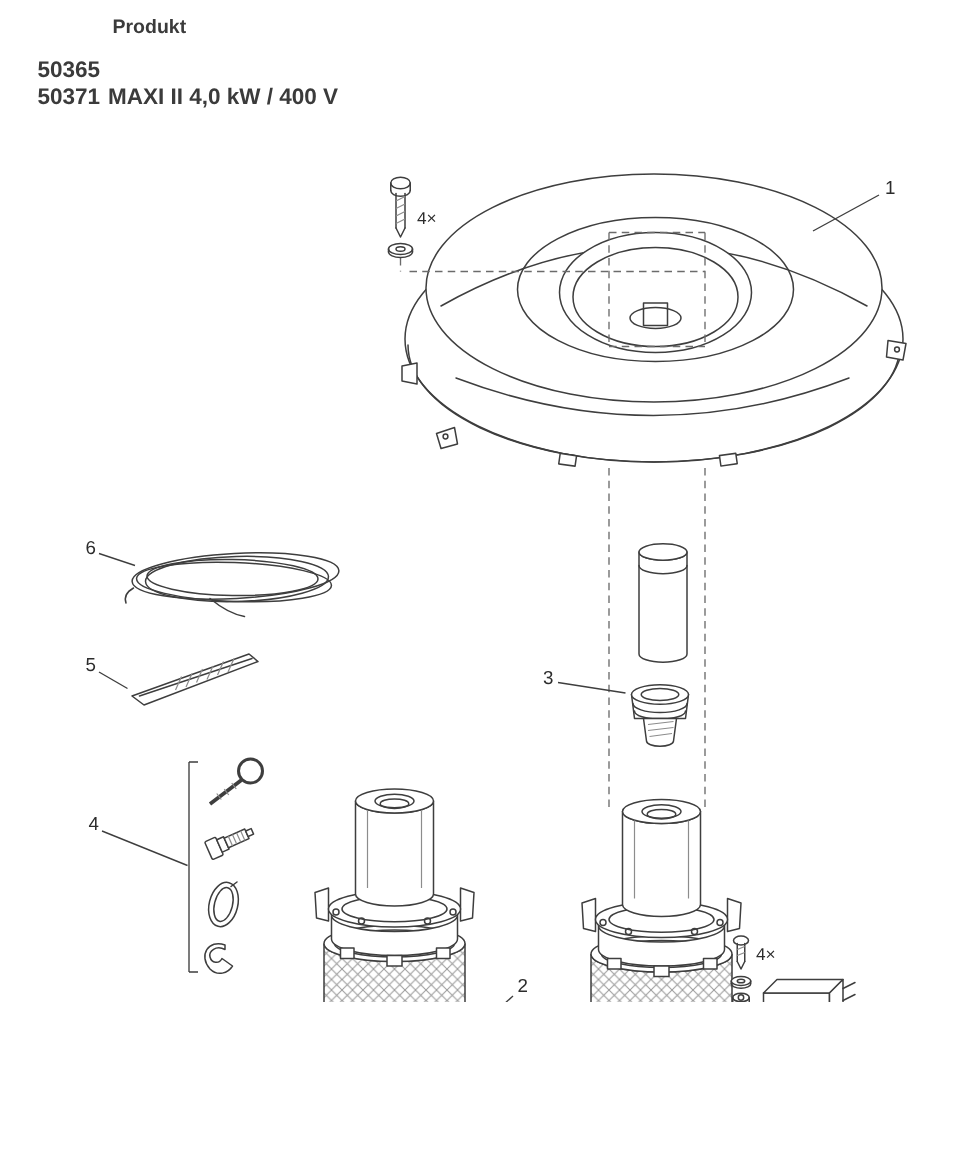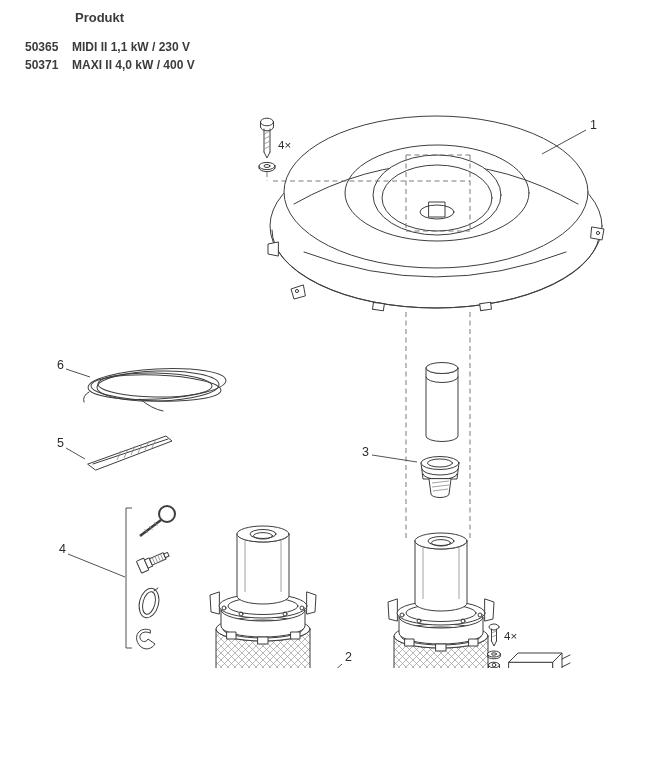--- a/index.html
+++ b/index.html
@@ -1,41 +1,40 @@
 <!DOCTYPE html>
 <html><head>
 <meta charset="utf-8">
 <style>
   * { margin:0; padding:0; box-sizing:border-box; }
   html,body { background:#ffffff; }
   .page { position:relative; width:646px; height:668px; background:#fff;
           font-family:"Liberation Sans", sans-serif; overflow:hidden; }
   .header { position:absolute; left:0; top:10px; color:#3b3b3b; }
   .h-title { margin-left:75px; font-size:13px; font-weight:bold; margin-bottom:13px; }
-  .h-row { font-size:12px; font-weight:bold; line-height:18px; display:flex; }
+  .h-row { font-size:15px; font-weight:bold; line-height:18px; display:flex; }
   .h-code { margin-left:25px; width:47px; }
   svg.diagram { position:absolute; left:0; top:0; }
   .ln { fill:none; stroke:#3e3e3e; stroke-width:1; stroke-linejoin:round; stroke-linecap:round; }
   .fw { fill:#ffffff; stroke:#3e3e3e; stroke-width:1; stroke-linejoin:round; stroke-linecap:round; }
   .thin { fill:none; stroke:#8c8c8c; stroke-width:0.8; }
   .dash { fill:none; stroke:#6b6b6b; stroke-width:0.9; stroke-dasharray:5 3.5; }
   .lead { fill:none; stroke:#3e3e3e; stroke-width:0.9; }
   .callout { font-size:12.5px; fill:#2c2c2c; }
   .qty { font-size:11.5px; fill:#2c2c2c; }
 </style>
 </head>
 <body>
 
 <div class="page">
 
   <div class="header">
     <div class="h-title">Produkt</div>
     <div class="h-row">
       <span class="h-code">50365</span>
-      <span class="h-name">MIDI II 1,1 kW / 230 V</span>
     </div>
     <div class="h-row">
       <span class="h-code">50371</span>
       <span class="h-name">MAXI II 4,0 kW / 400 V</span>
     </div>
   </div>
 
   <svg class="diagram" width="646" height="772" viewBox="0 0 646 772">
 
     <defs>

